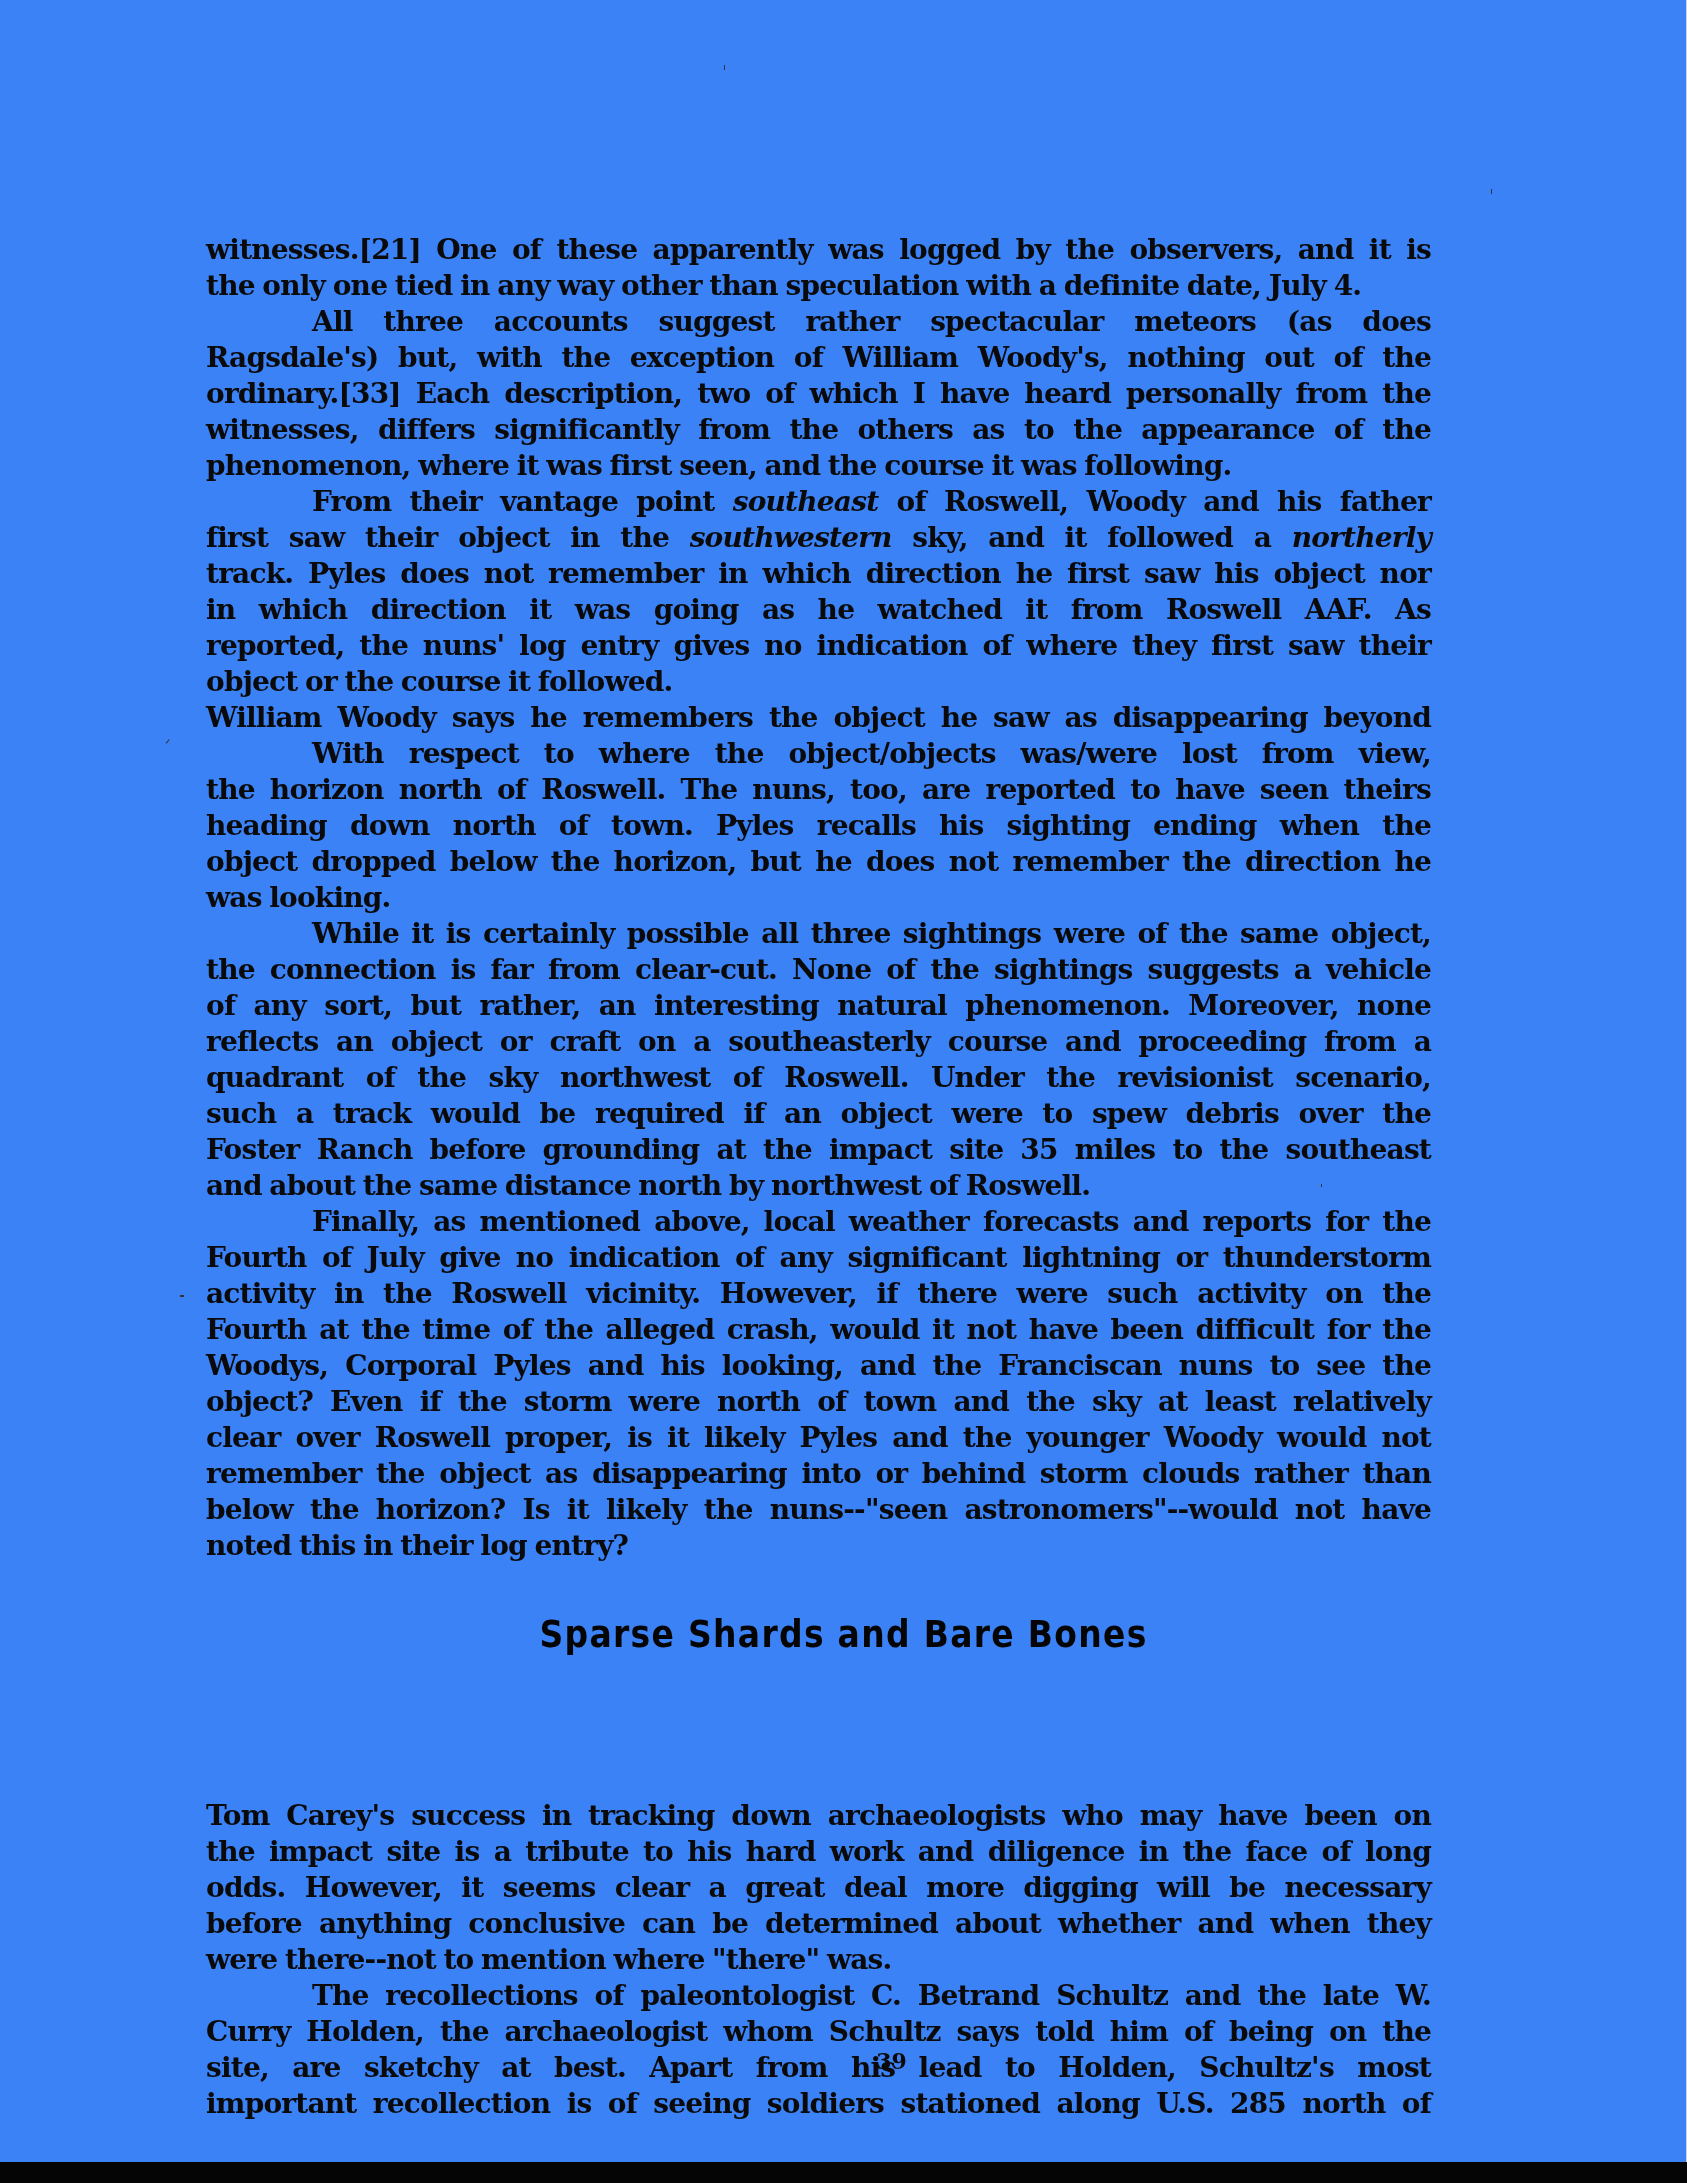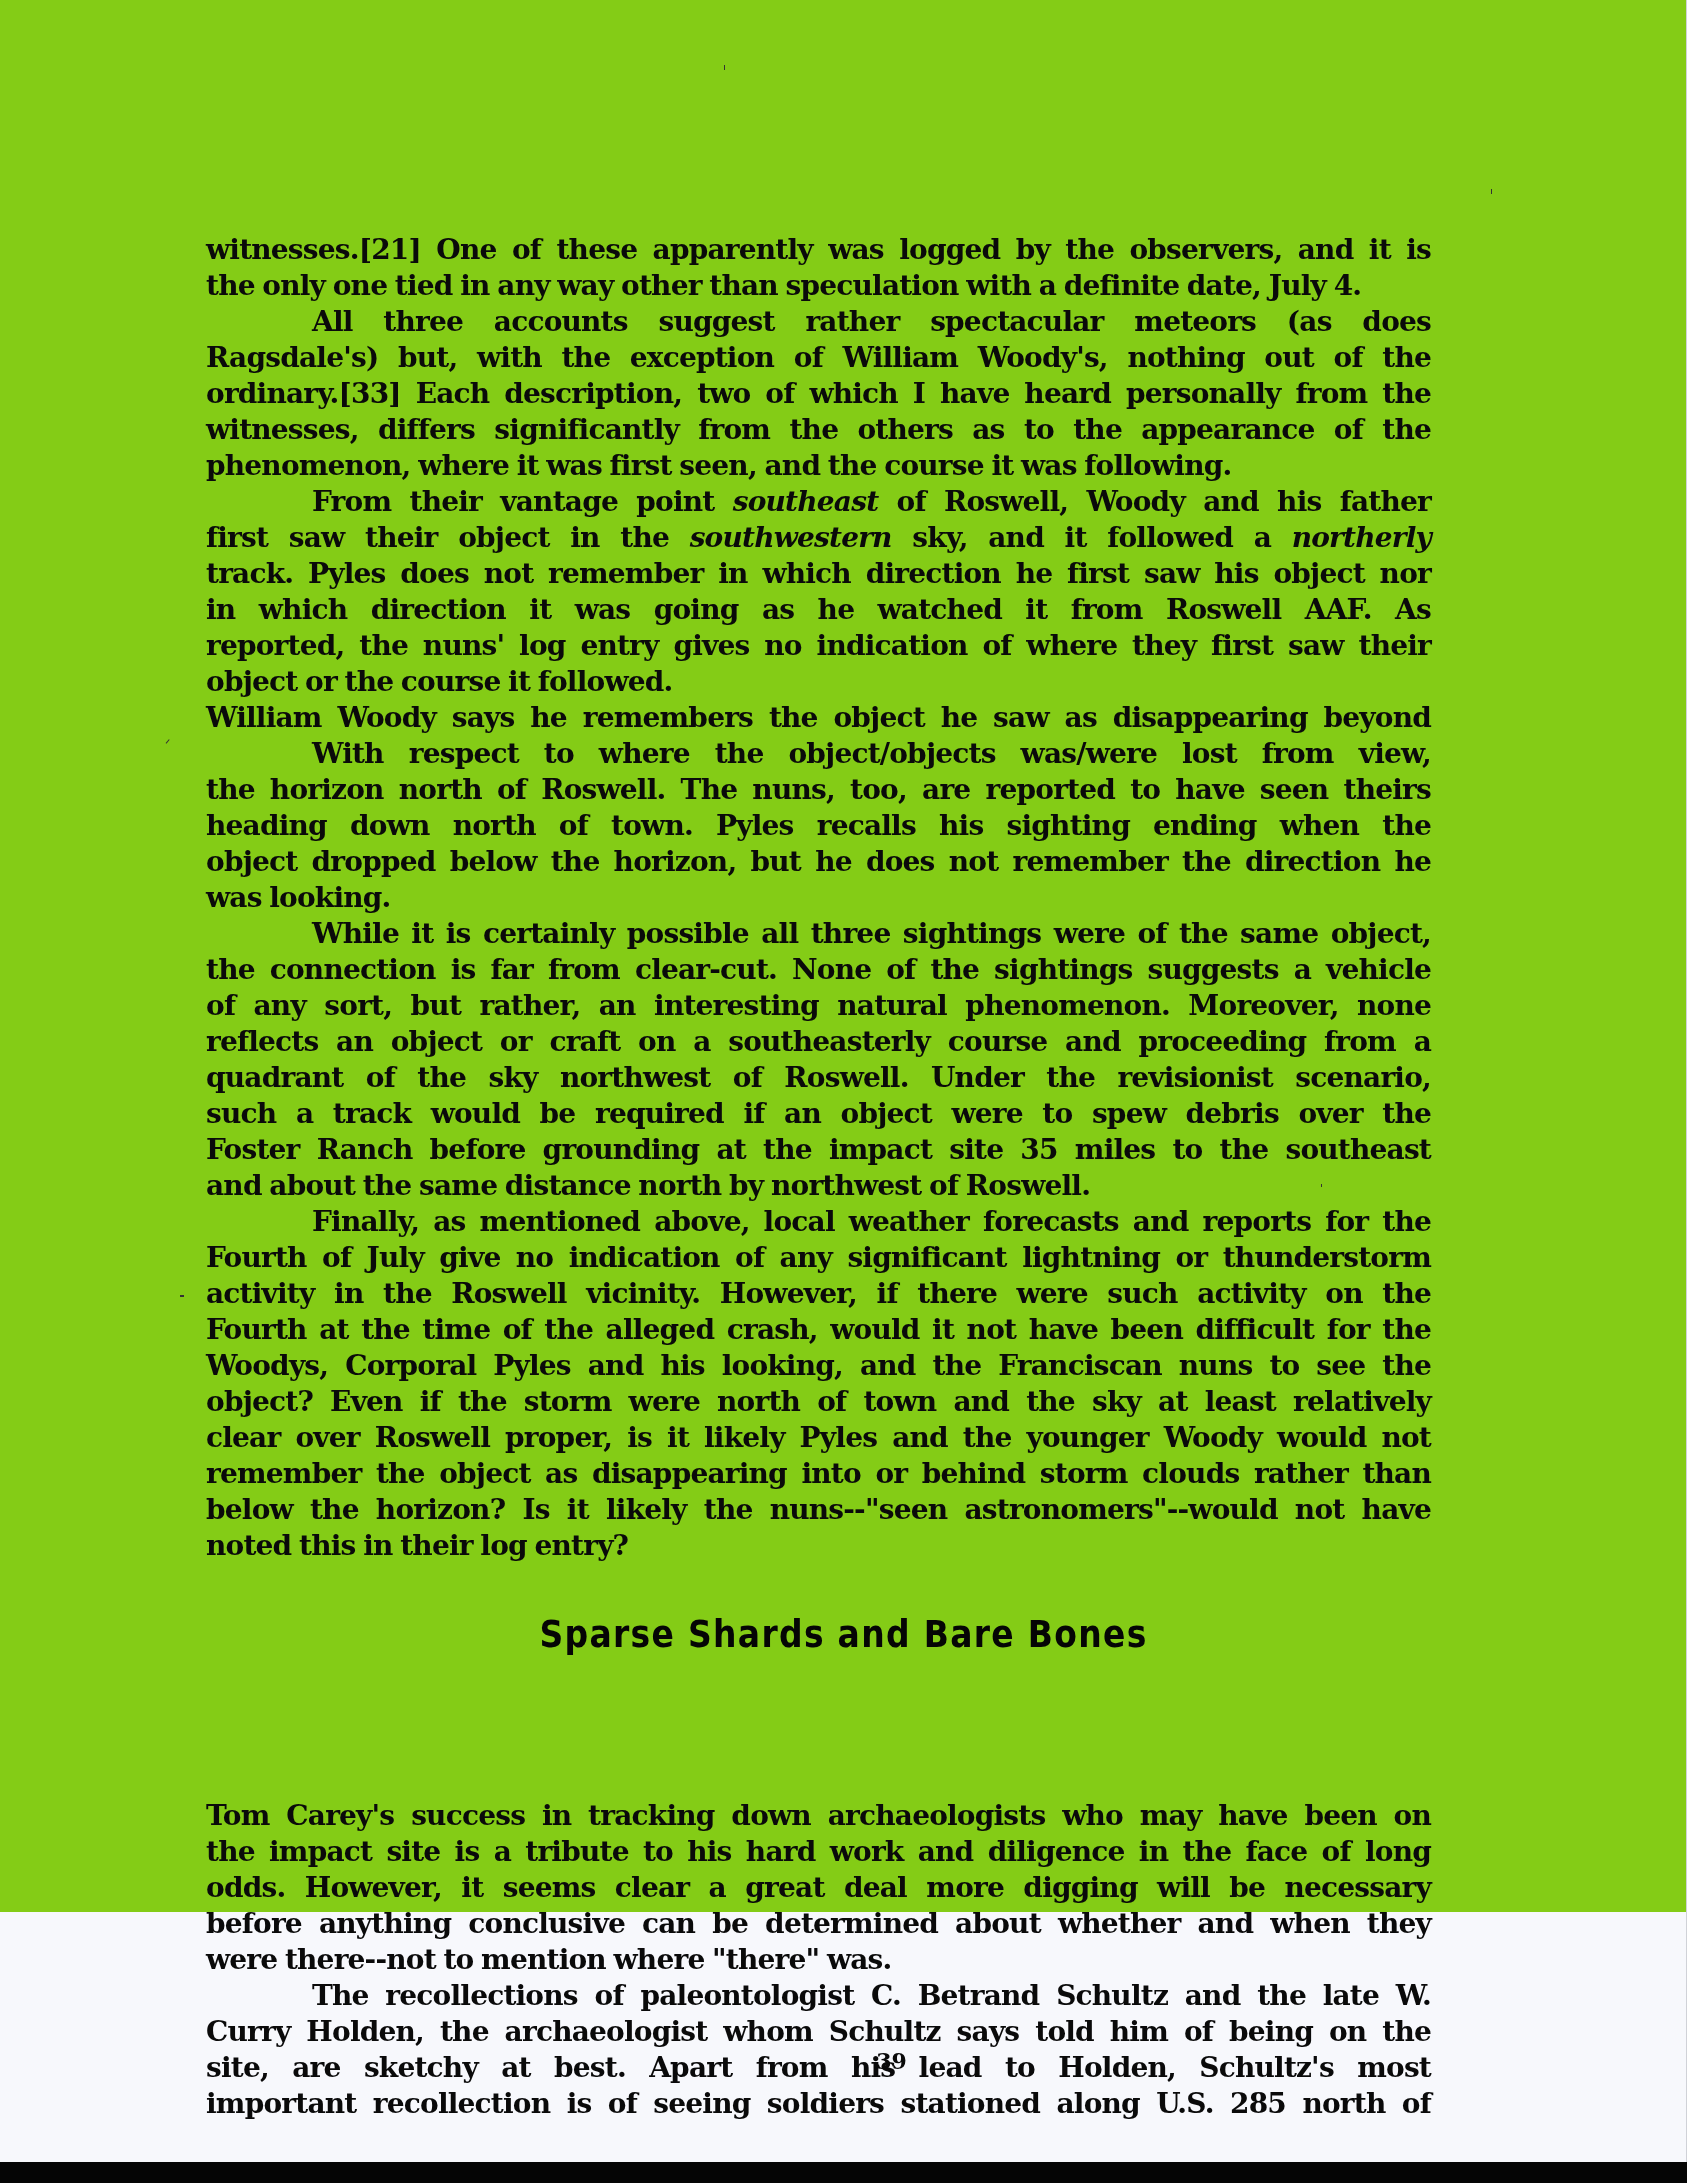--- a/index.html
+++ b/index.html
@@ -12,22 +12,22 @@
     height: 2183px;
     position: relative;
     overflow: hidden;
     font-family: "DejaVu Serif", "Liberation Serif", serif;
     color: #0a0a0a;
   }
   .page {
     position: absolute;
     left: 0; top: 0;
     width: 1687px;
-    height: 1912px;
-    background: #84cc16;
+    height: 2162px;
+    background: #3b82f6;
   }
   .bottom-edge {
     position: absolute;
     left: 0;
     top: 2162px;
     width: 1687px;
     height: 21px;
     background: #050505;
   }
   .right-edge {

